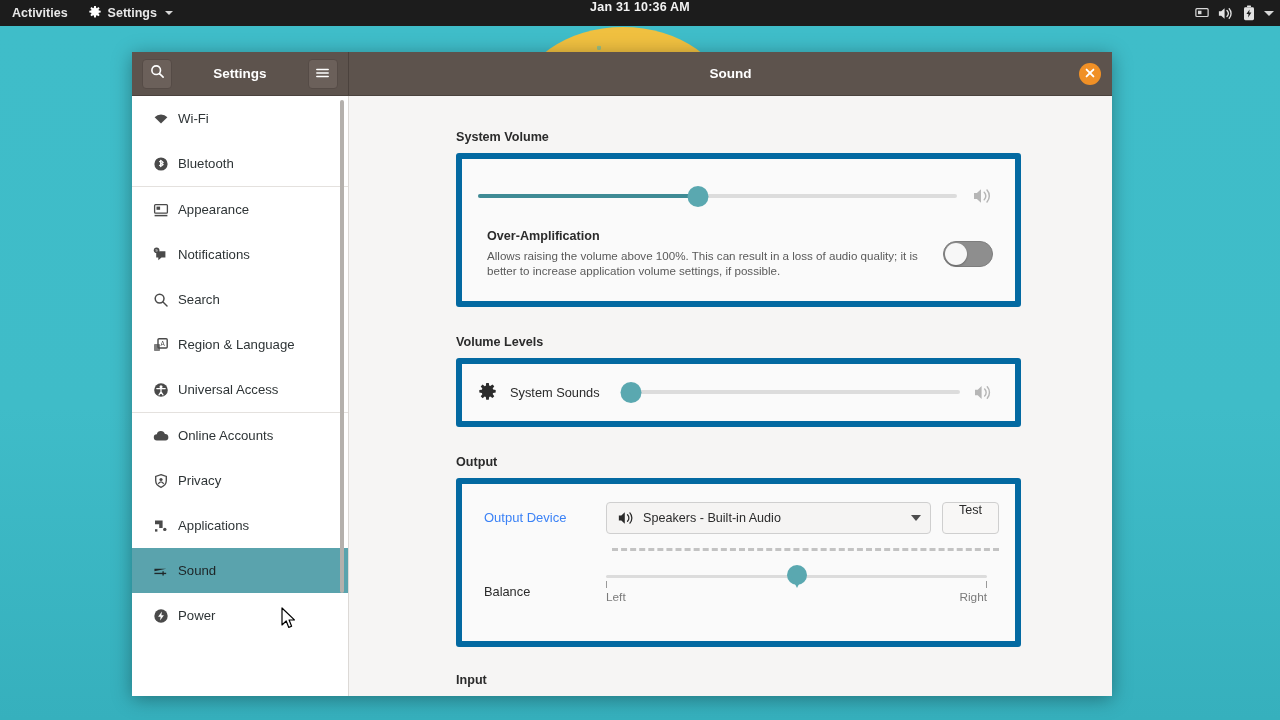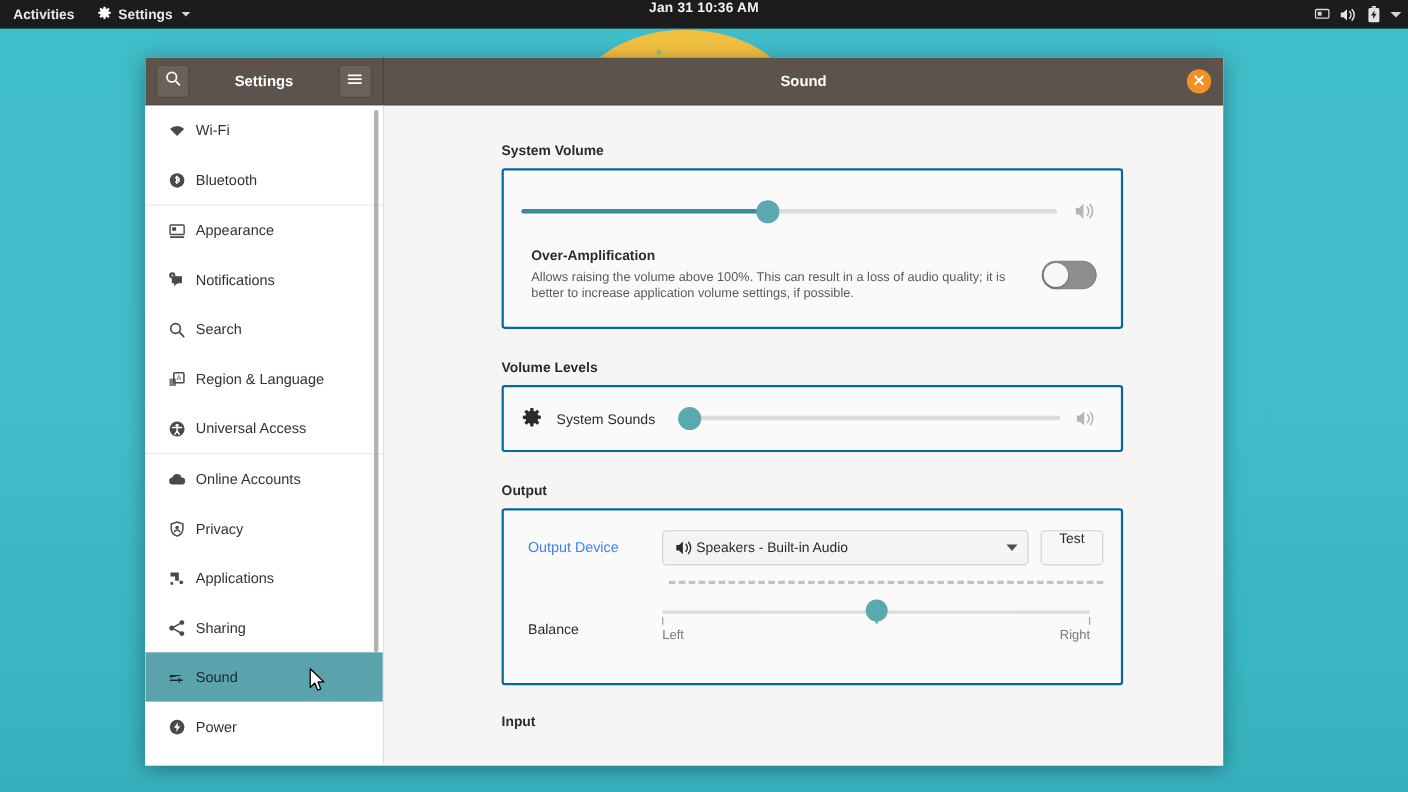--- a/index.html
+++ b/index.html
@@ -180,21 +180,21 @@
   #content-inner { padding: 34px 0 0 0; }
 
   .sec-title {
     font-size: 12.6px; font-weight: bold;
     color: #2b2b2b;
     margin: 0 0 9px 107px;
   }
   .card {
     margin: 0 91px 0 107px;
     background: #fafafa;
-    border: 2px solid #0369a1;
+    border: 6px solid #0369a1;
     border-radius: 3px;
   }
   .sec-gap { height: 28px; }
 
   
   .vol-row {
     display: flex; align-items: center;
     padding: 28px 22px 24px 16px;
     gap: 16px;
   }
@@ -254,21 +254,21 @@
   }
   .out-label { font-size: 13px; color: #3b82f6; width: 122px; flex: 0 0 122px; }
   .combo {
     flex: 1;
     height: 32px;
     background: #f5f4f3;
     border: 1px solid #cfcfcf;
     border-radius: 4px;
     display: flex; align-items: center;
     padding: 0 9px 0 11px;
-    gap: 2px;
+    gap: 8px;
     max-width: 384px;
   }
   .combo .spk-dark { width: 17px; height: 16px; color: #2b2b2b; flex: 0 0 17px; }
   .combo-text { flex: 1; font-size: 12.6px; color: #2b2b2b; }
   .combo-arrow {
     width: 0; height: 0;
     border-left: 5px solid transparent;
     border-right: 5px solid transparent;
     border-top: 6px solid #4d4d4d;
   }
@@ -517,31 +517,20 @@
           <div class="side-item">
             <span class="side-ico">
               <svg width="16" height="16" viewBox="0 0 16 16" fill="currentColor">
                 <path d="M2 2.4h7.6v7.6H6.2V6.2H2z"></path>
                 <circle cx="11.8" cy="11.4" r="1.7"></circle>
                 <rect x="2" y="11.2" width="2.4" height="2.4"></rect>
               </svg>
             </span>
             <span>Applications</span>
           </div>
-          <div class="side-item">
-            <span class="side-ico">
-              <svg width="16" height="16" viewBox="0 0 16 16" fill="currentColor">
-                <circle cx="12.3" cy="3" r="2.2"></circle>
-                <circle cx="3.2" cy="8" r="2.3"></circle>
-                <circle cx="12.3" cy="13" r="2.2"></circle>
-                <path d="M5.2 7L10.6 4M5.2 9l5.4 3" stroke="currentColor" stroke-width="1.3" fill="none"></path>
-              </svg>
-            </span>
-            <span>Sharing</span>
-          </div>
           <div class="side-item selected">
             <span class="side-ico">
               <svg width="17" height="16" viewBox="0 0 18 16" fill="currentColor">
                 <path d="M1.6 5.4h13.2L1.6 8.2z"></path>
                 <rect x="1.6" y="10" width="13.2" height="1.5"></rect>
                 <rect x="10.6" y="8.3" width="1.5" height="4.8"></rect>
               </svg>
             </span>
             <span>Sound</span>
           </div>

